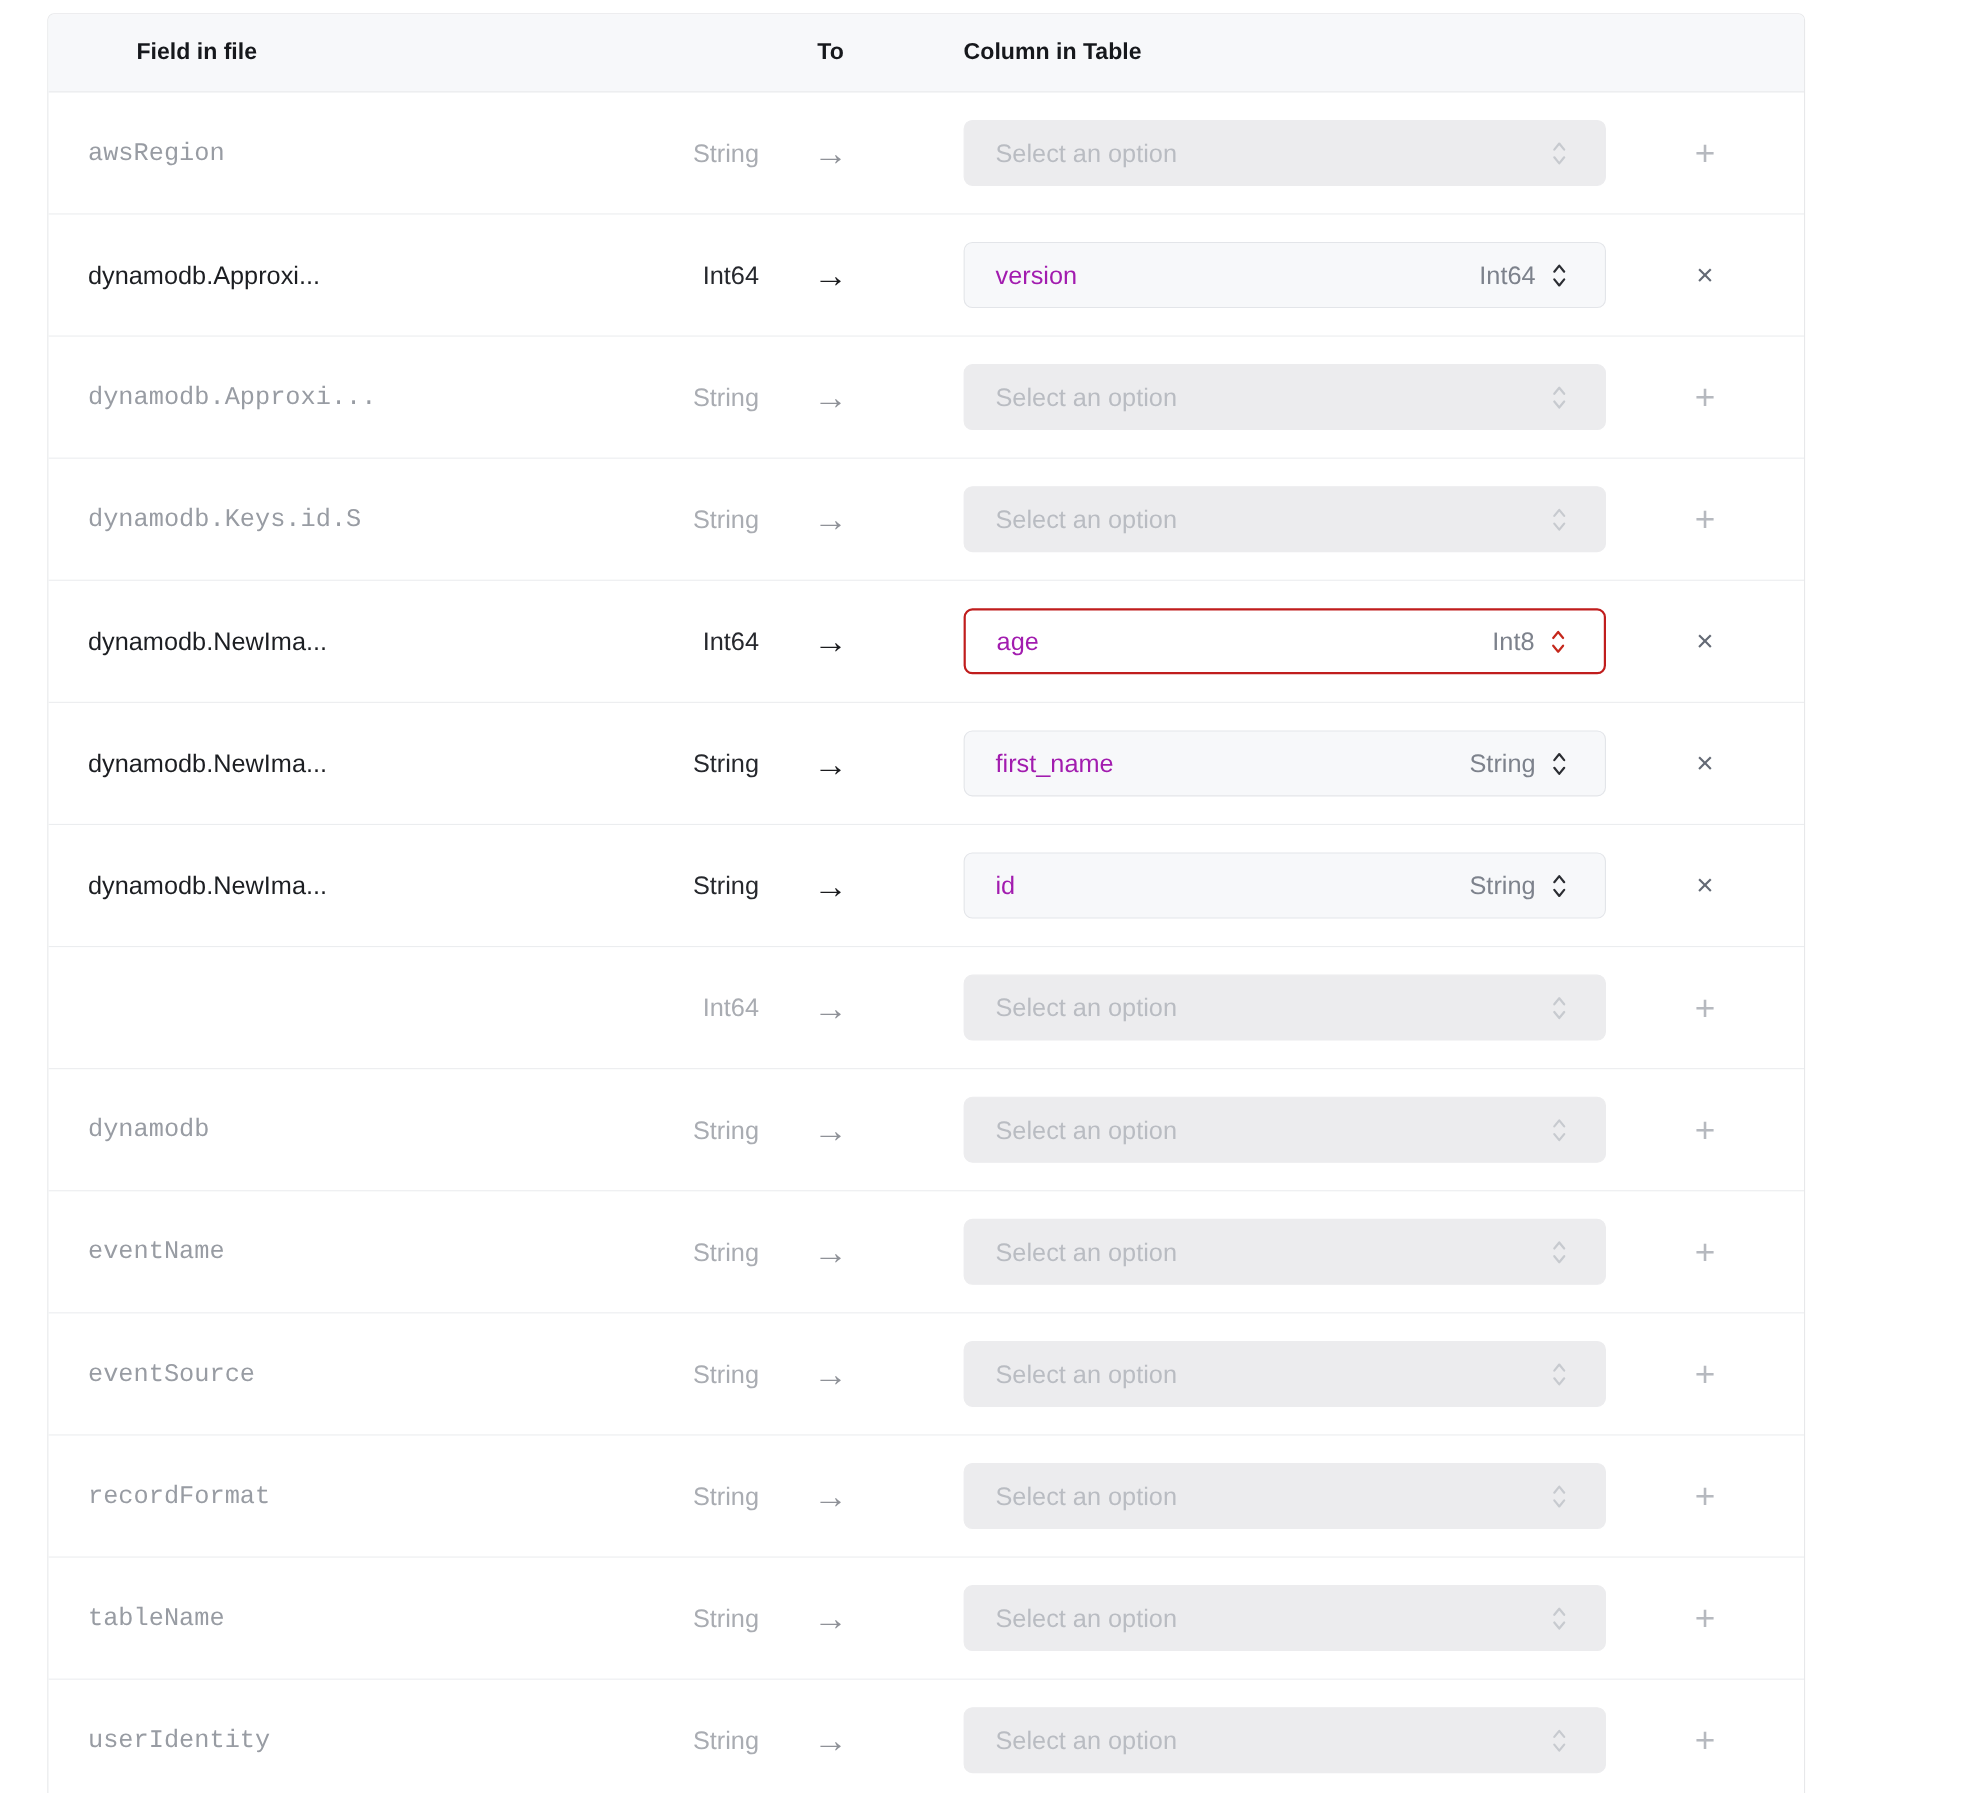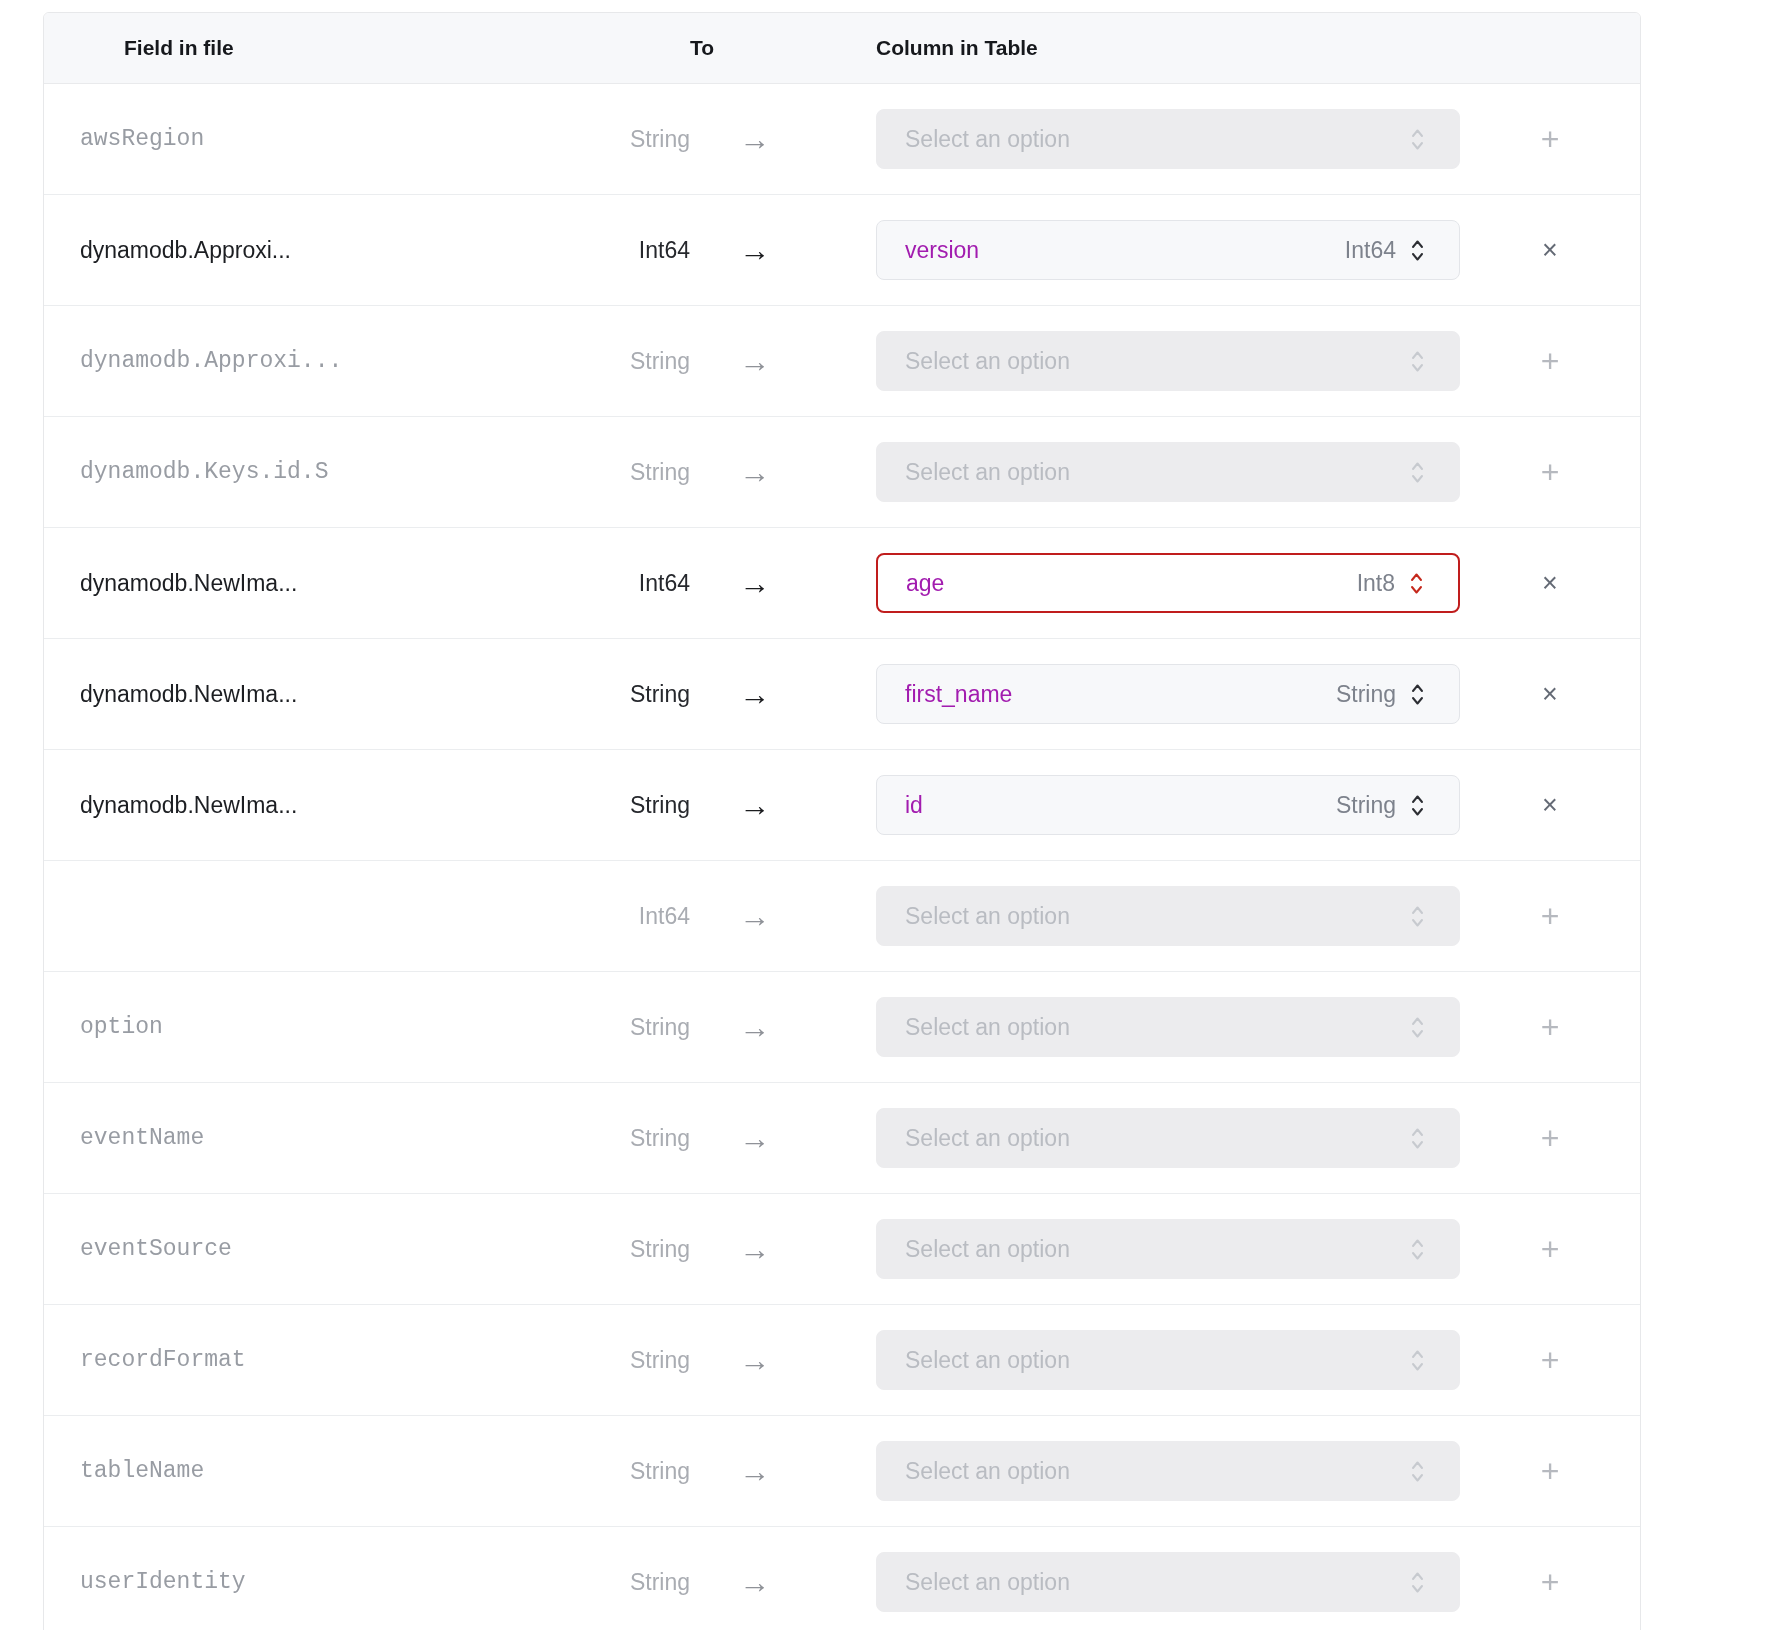--- a/index.html
+++ b/index.html
@@ -33,21 +33,21 @@
 
   .table-header {
     height: 70px;
     background: #f7f8fa;
     border-bottom: 1px solid #e9eaec;
     font-size: 21px;
     font-weight: 700;
     color: #16181c;
   }
   .h-field { grid-column: 1; margin-left: 44px; }
-  .h-to    { grid-column: 3; }
+  .h-to    { grid-column: 3; text-align: center; }
   .h-col   { grid-column: 5; }
 
   .row {
     height: 110px;
   }
   .row:not(:last-child) { border-bottom: 1px solid #ebedef; }
 
   .cell-field {
     grid-column: 1;
     font-size: 23px;
@@ -304,21 +304,21 @@
           </span>
         </span>
       </div>
     </div>
     <div class="cell-action">
       <button class="action-btn add">+</button>
     </div>
   </div>
 
   <div class="row grid-cols unmapped">
-    <div class="cell-field">option</div>
+    <div class="cell-field">dynamodb</div>
     <div class="cell-type">String</div>
     <div class="cell-arrow">→</div>
     <div class="cell-select">
       <div class="select placeholder" aria-disabled="true">
         <span class="sel-label">Select an option</span>
         <span class="sel-right">
 
           <span class="chevron">
             <svg width="15" height="25" viewBox="0 0 15 25" fill="none">
               <polyline points="3,9 7.5,3.5 12,9" stroke="currentColor" stroke-width="2" stroke-linecap="round" stroke-linejoin="round"></polyline>

